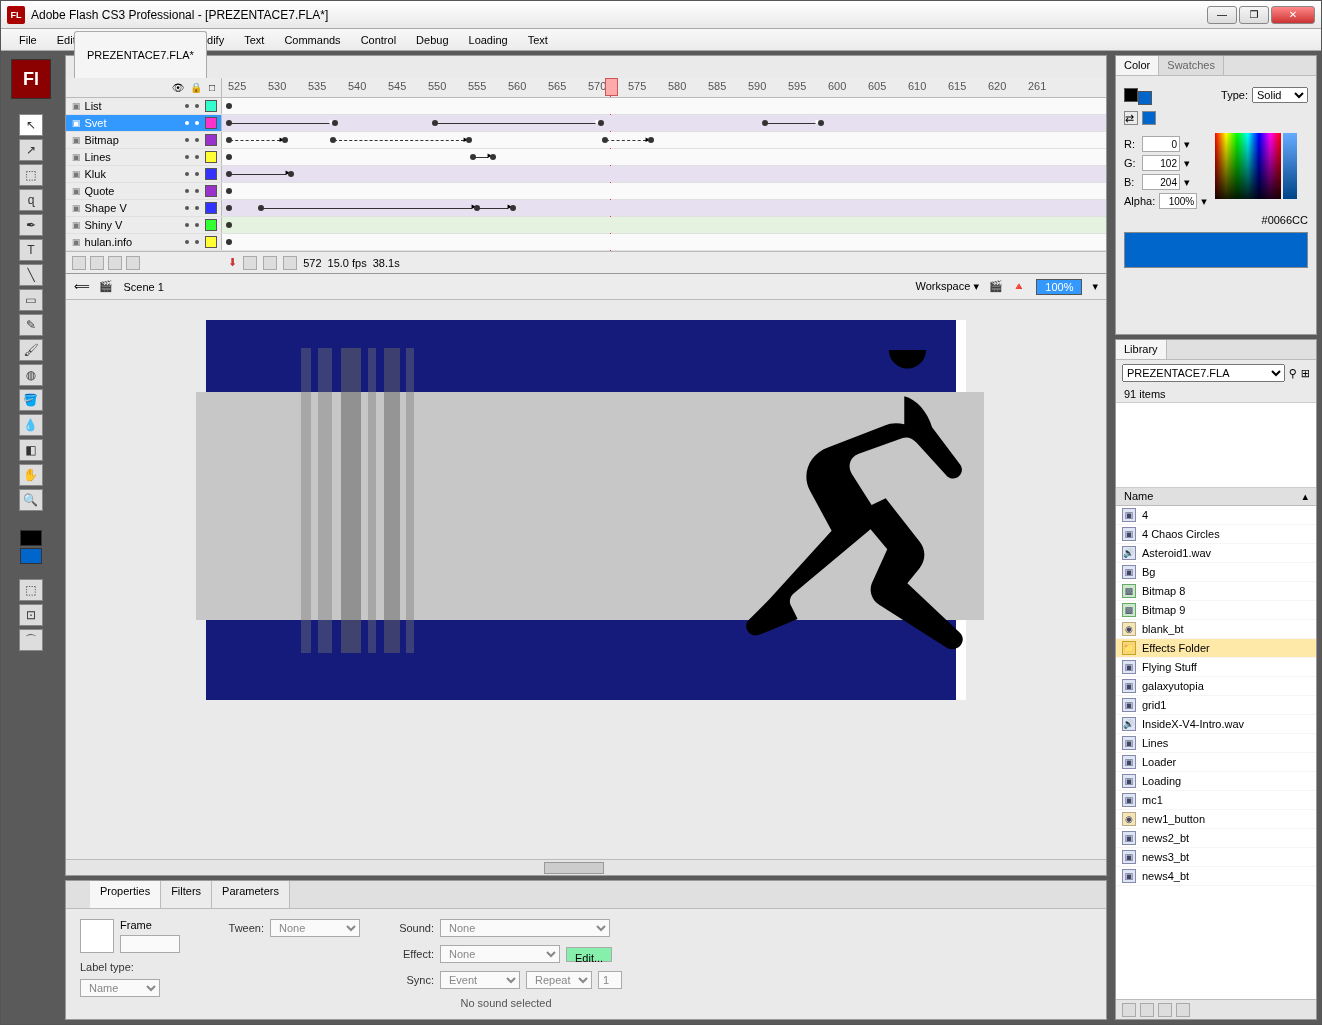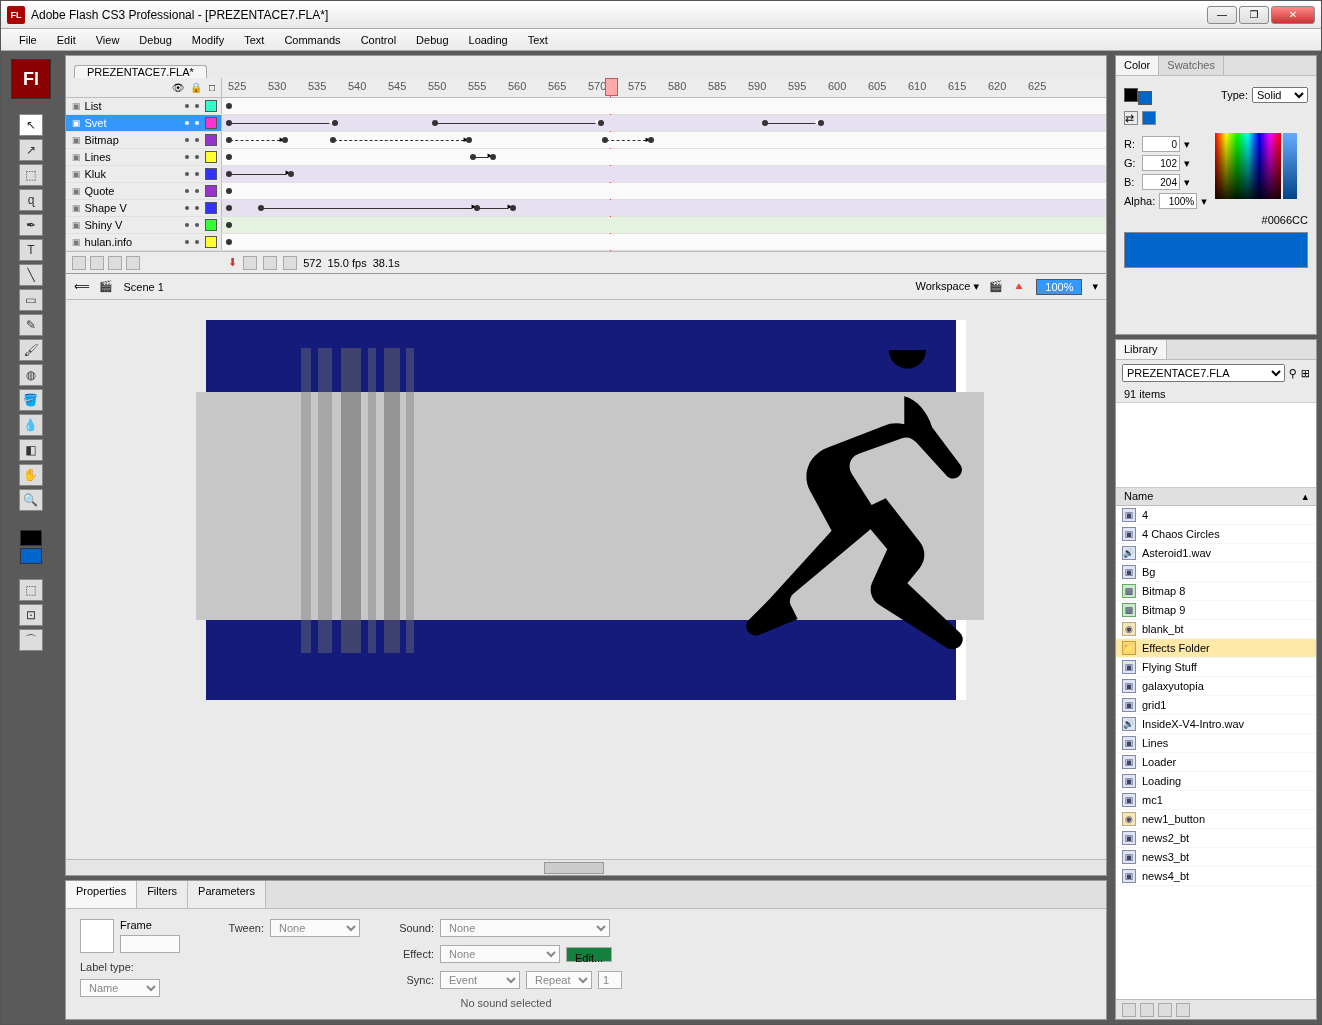--- a/index.html
+++ b/index.html
@@ -16,21 +16,21 @@
 .main { display: flex; height: calc(100% - 50px); }
 .toolbox { width: 60px; background: #5a5a5a; display: flex; flex-direction: column; align-items: center; padding-top: 8px; gap: 3px; }
 .toolbox .logo { width: 40px; height: 40px; background: #8b0000; margin-bottom: 12px; display:flex; align-items:center; justify-content:center; color:#fff; font-weight:bold; font-size:18px; border:1px solid #333; }
 .toolbox .tool { width: 24px; height: 22px; background: #ddd; border: 1px solid #888; display: flex; align-items: center; justify-content: center; font-size: 12px; color:#333; }
 .toolbox .tool.sel { background: #fff; }
 .toolbox .swatches { margin-top: 14px; }
 .toolbox .sw { width: 22px; height: 16px; border: 1px solid #333; margin: 2px 0; }
 .center { flex: 1; display: flex; flex-direction: column; background: #5a5a5a; padding: 4px; gap: 4px; }
 .docarea { flex: 1; background: #eaeaea; border: 1px solid #999; display: flex; flex-direction: column; }
 .doctab-row { height: 22px; display:flex; align-items:flex-end; padding-left:8px; }
-.doctab { background: #f5f5f5; border: 1px solid #aaa; border-bottom: none; padding: 0 12px; font-size: 11px; border-radius: 3px 3px 0 0; }
+.doctab { background: #f5f5f5; border: 1px solid #aaa; border-bottom: none; padding: 17px 12px; font-size: 11px; border-radius: 3px 3px 0 0; }
 .timeline { border-bottom: 1px solid #999; background: #ececec; }
 .tl-head { height: 20px; display: flex; border-bottom: 1px solid #bbb; }
 .layer-head { width: 156px; border-right: 1px solid #bbb; display:flex; align-items:center; justify-content:flex-end; padding-right:6px; gap:6px; }
 .layer-head span { font-size:10px; }
 .ruler { flex: 1; position: relative; background: #ececec; overflow: hidden; font-size: 9px; color: #555; }
 .ruler .tick { position: absolute; top: 2px; }
 .layers { }
 .layer-row { height: 17px; display: flex; border-bottom: 1px solid #e0e0e0; }
 .layer-row.sel { background: #3399ff; color: #fff; }
 .layer-name { width: 156px; display: flex; align-items: center; padding-left: 6px; border-right: 1px solid #bbb; gap: 4px; position:relative; }
@@ -54,21 +54,21 @@
 .stage { width: 760px; height: 380px; margin: 0 auto; background: #fff; position: relative; }
 .stage .bluebar { position: absolute; left: 0; right: 10px; background: #151b7a; }
 .stage .graybox { position: absolute; left: -10px; right: -18px; top: 72px; height: 228px; background: #c7c7c7; }
 .stage .stripe { position: absolute; top: 28px; width: 10px; height: 305px; background: rgba(120,120,120,0.4); }
 .stage .txt { position: absolute; left: 60px; top: 150px; width: 420px; text-align: center; font-family: Georgia, serif; font-size: 33px; line-height: 1.25; color: #151b7a; font-weight: 600; }
 .stage .txt .red { color: #e22; }
 .runner { position: absolute; right: -50px; top: 30px; width: 310px; height: 340px; }
 .scrollbar-h { height: 16px; background: #e5e5e5; border-top: 1px solid #bbb; position: relative; }
 .scrollbar-h .thumb { position: absolute; left: 46%; width: 60px; height: 12px; top: 2px; background: #ccc; border: 1px solid #999; }
 .props { height: 140px; background: #eaeaea; border: 1px solid #999; display: flex; flex-direction: column; }
-.props-tabs { display: flex; height: 30px; border-bottom: 1px solid #bbb; background:#e0e0e0; }
+.props-tabs { display: flex; height: 30px; border-bottom: 1px solid #bbb; background:#e0e0e0;padding-left:24px; }
 .ptab { padding: 4px 10px; border-right: 1px solid #bbb; background: #ececec; font-size: 11px; }
 .ptab.active { background: #f7f7f7; }
 .props-body { flex: 1; padding: 10px 14px; display: flex; gap: 30px; }
 .pcol { display: flex; flex-direction: column; gap: 8px; }
 .prow { display: flex; align-items: center; gap: 6px; }
 .prow label { font-size: 11px; color: #333; text-align: right; }
 .prow select, .prow input { font-size: 11px; border: 1px solid #aaa; padding: 1px 4px; background: #fafafa; color: #888; height: 18px; }
 .right { width: 210px; background: #5a5a5a; display: flex; flex-direction: column; padding: 4px; gap: 4px; }
 .panel { background: #eaeaea; border: 1px solid #999; display: flex; flex-direction: column; }
 .panel-tabs { display: flex; height: 20px; background: #e0e0e0; border-bottom: 1px solid #bbb; }
@@ -183,21 +183,21 @@
                 <div class="tick" style="left: 406px;">575</div>
                 <div class="tick" style="left: 446px;">580</div>
                 <div class="tick" style="left: 486px;">585</div>
                 <div class="tick" style="left: 526px;">590</div>
                 <div class="tick" style="left: 566px;">595</div>
                 <div class="tick" style="left: 606px;">600</div>
                 <div class="tick" style="left: 646px;">605</div>
                 <div class="tick" style="left: 686px;">610</div>
                 <div class="tick" style="left: 726px;">615</div>
                 <div class="tick" style="left: 766px;">620</div>
-                <div class="tick" style="left: 806px;">625</div>
+                <div class="tick" style="left: 806px;">261</div>
               </div>
           </div>
           <div class="layers" id="layers" style="position:relative;">
             <div class="playhead" style="left:544px; top:0;"></div>
           <div class="layer-row">
                 <div class="layer-name">
                   <span class="licon">▣</span>
                   <span>List</span>
                   <div class="dots">
                     <div class="dot"></div>
@@ -425,21 +425,21 @@
             </div>
           </div>
           <div class="pcol">
             <div class="prow">
               <label style="width:44px">Sound:</label>
               <select style="width:170px"><option>None</option></select>
             </div>
             <div class="prow">
               <label style="width:44px">Effect:</label>
               <select style="width:120px"><option>None</option></select>
-              <button style="height:15px;padding:4px 8px;border:1px solid #aaa;background:#15803d">Edit...</button>
+              <button style="height:15px;padding:4px 8px;border:1px solid #aaa;background:#86efac">Edit...</button>
             </div>
             <div class="prow">
               <label style="width:44px">Sync:</label>
               <select style="width:80px"><option>Event</option></select>
               <select style="width:66px"><option>Repeat</option></select>
               <input style="width: 24px;" value="1">
             </div>
             <div style="font-size:11px;color:#555;text-align:center">No sound selected</div>
           </div>
         </div>

